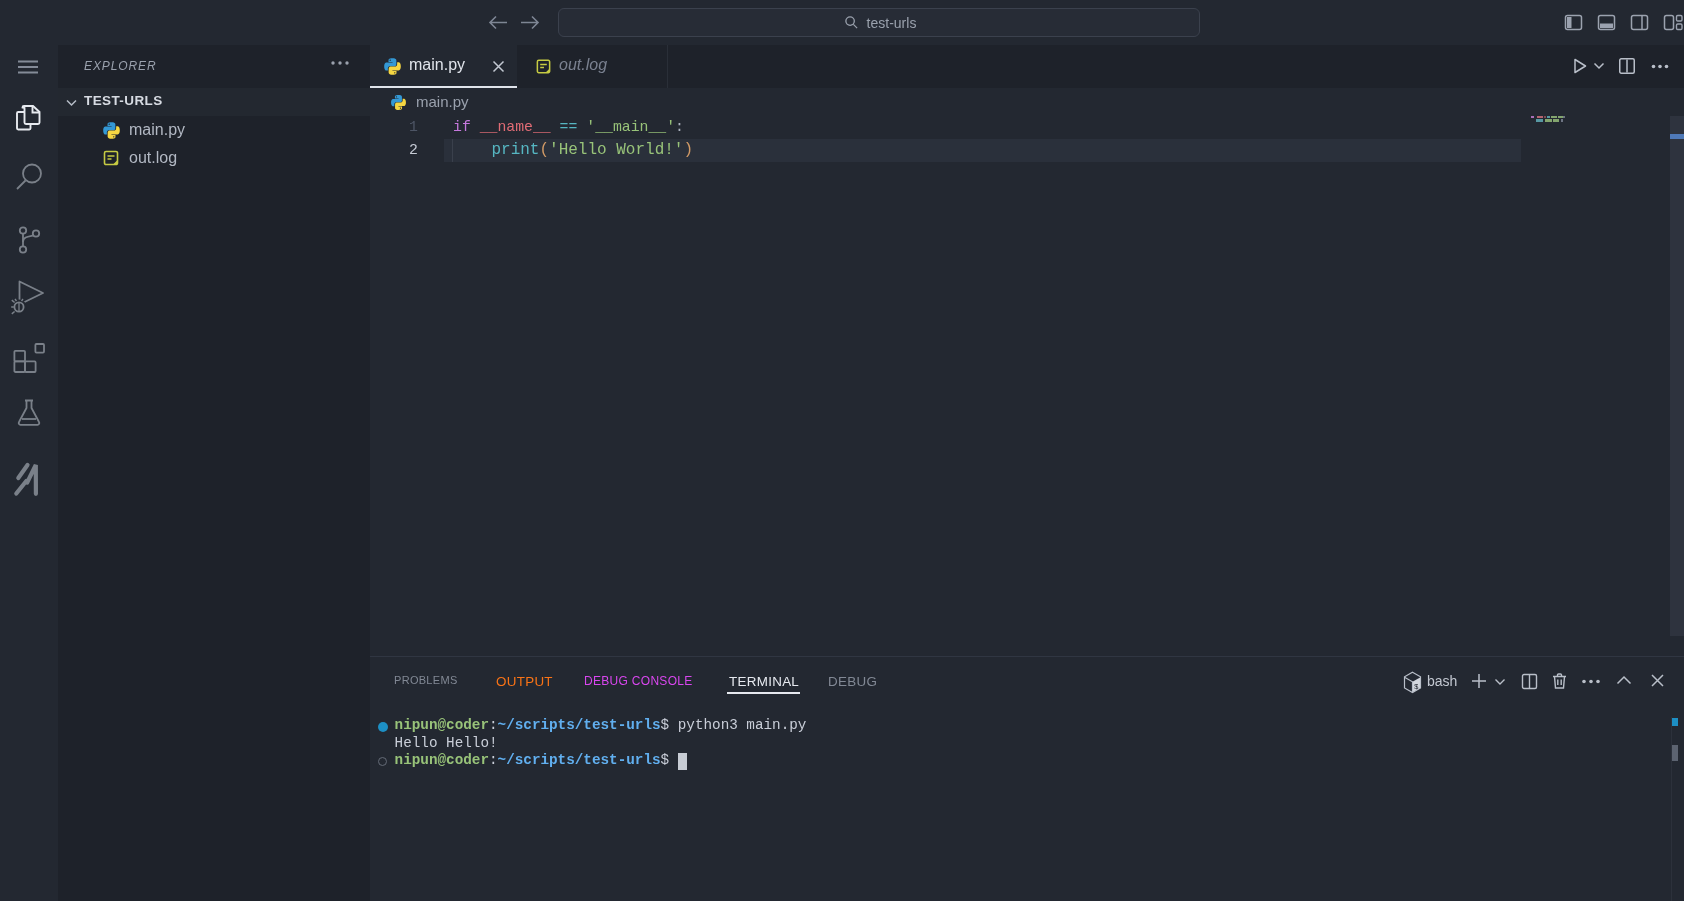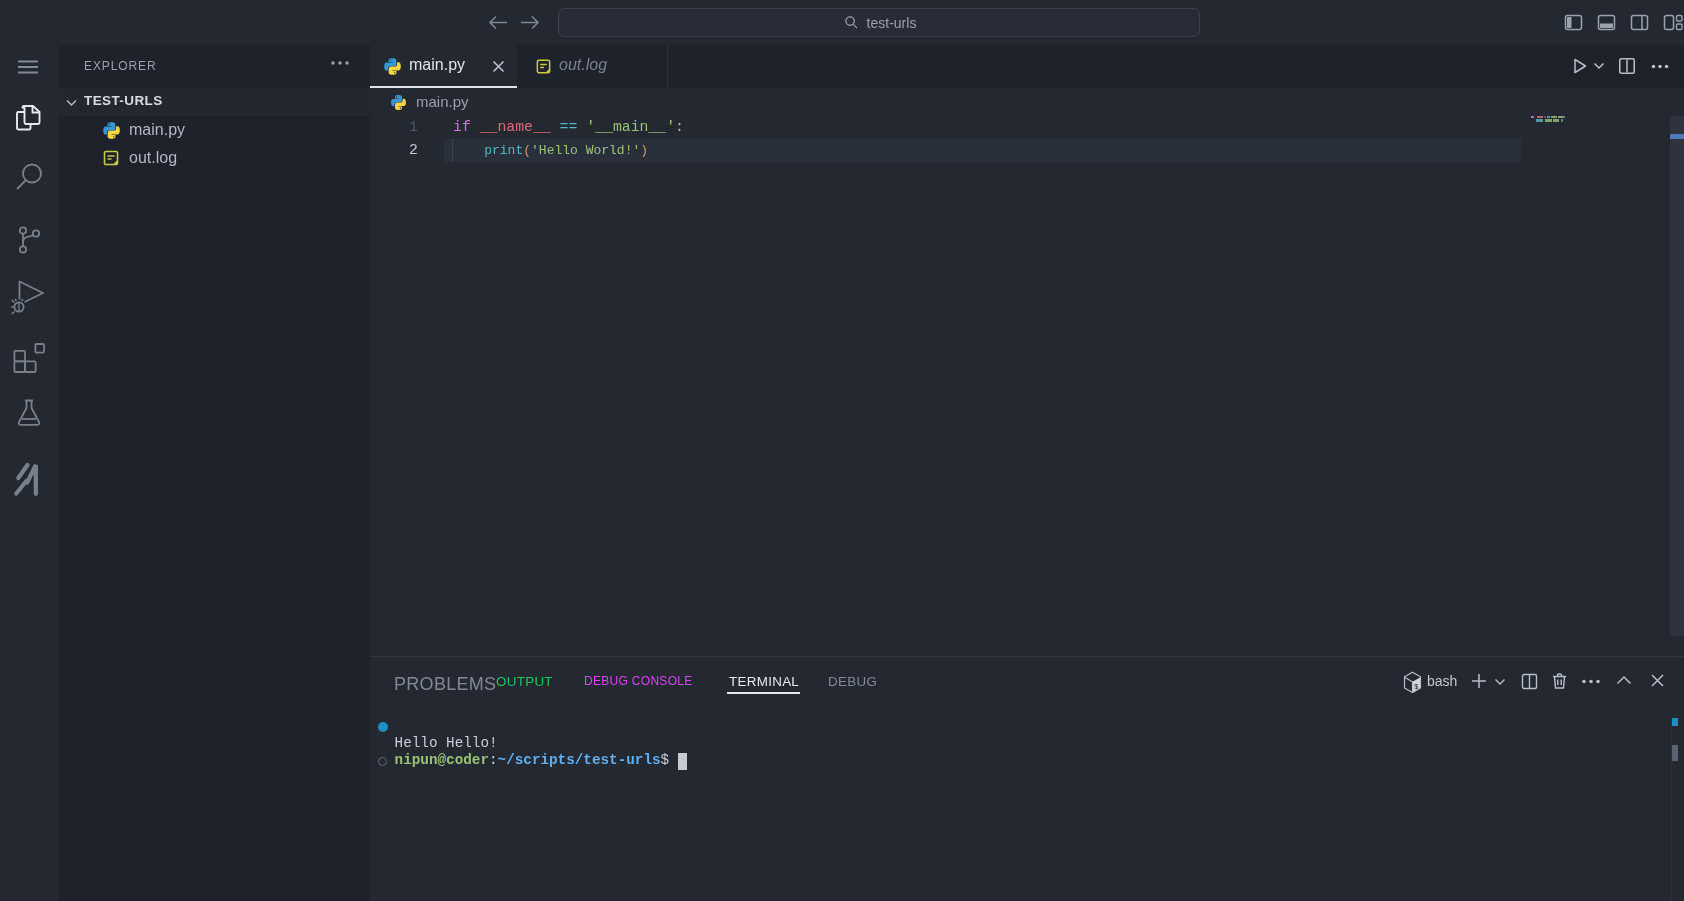--- a/index.html
+++ b/index.html
@@ -43,21 +43,21 @@
       <path d="M12 3 v13" stroke="#9ba2af" stroke-width="1.5"></path>
     </svg>
     <svg class="abs" style="left:1663px;top:13px" width="20" height="19" viewBox="0 0 20 19">
       <rect x="1.5" y="2.5" width="9" height="14" rx="2" fill="none" stroke="#9ba2af" stroke-width="1.5"></rect>
       <rect x="13.5" y="2.5" width="5.5" height="5.5" rx="1.2" fill="none" stroke="#9ba2af" stroke-width="1.4"></rect>
       <rect x="13.5" y="11" width="5.5" height="5.5" rx="1.2" fill="none" stroke="#9ba2af" stroke-width="1.4"></rect>
     </svg>
   </div>
 
   <div class="abs" id="sidebar" style="left:58px;top:45px;width:312px;height:856px;background:#1e222a;">
-    <div class="abs" style="left:26px;top:14px;color:#9aa1ad;font-size:12px;letter-spacing:.9px;">EXPLORER</div>
+    <div class="abs" style="left:26px;top:14px;color:#9aa1ad;font-size:12px;letter-spacing:.9px;font-style:italic;">EXPLORER</div>
     <svg class="abs" style="left:272px;top:15px" width="20" height="6" viewBox="0 0 20 6" fill="#9aa1ad">
       <circle cx="3" cy="3" r="1.7"></circle>
         <circle cx="10" cy="3" r="1.7"></circle>
         <circle cx="17" cy="3" r="1.7"></circle>
     </svg>
 
     <div class="abs" style="left:0;top:43px;width:312px;height:28px;background:#232830;">
       <svg class="abs" style="left:7px;top:8px" width="13" height="13" viewBox="0 0 13 13" fill="none" stroke="#b6bcc6" stroke-width="1.5">
         <path d="M2 4.5 L6.5 9 L11 4.5"></path>
       </svg>
@@ -122,41 +122,41 @@
 </svg></div>
     <div class="abs" style="left:46px;top:5px;color:#9aa1ad;font-size:15px;">main.py</div>
   </div>
 
   <div class="abs" id="editor" style="left:370px;top:116px;width:1314px;height:540px;background:#232831;">
     <div class="abs" style="left:74px;top:23px;width:1077px;height:23px;background:#2a303b;"></div>
     <div class="abs" style="left:82px;top:23px;width:1px;height:23px;background:#3a404c;"></div>
     <div class="abs mono" style="left:10px;top:0;width:38px;height:23px;line-height:23px;font-size:14.8px;color:#4d5565;text-align:right;">1</div>
     <div class="abs mono" style="left:10px;top:23px;width:38px;height:23px;line-height:23px;font-size:14.8px;color:#c6cbd5;text-align:right;">2</div>
     <div class="abs mono" style="left:83px;top:0;height:23px;line-height:23px;font-size:14.8px;"><span style="color:#c678dd">if</span><span style="color:#abb2bf"> </span><span style="color:#e06c75">__name__</span><span style="color:#abb2bf"> </span><span style="color:#56b6c2">==</span><span style="color:#abb2bf"> </span><span style="color:#98c379">'__main__'</span><span style="color:#abb2bf">:</span></div>
-    <div class="abs mono" style="left:83px;top:23px;height:23px;line-height:23px;font-size:13px;"><span> </span><span>   </span><span style="color:#56b6c2">print</span><span style="color:#d19a66">(</span><span style="color:#98c379">'Hello World!'</span><span style="color:#d19a66">)</span></div>
+    <div class="abs mono" style="left:83px;top:23px;height:23px;line-height:23px;font-size:16px;"><span> </span><span>   </span><span style="color:#56b6c2">print</span><span style="color:#d19a66">(</span><span style="color:#98c379">'Hello World!'</span><span style="color:#d19a66">)</span></div>
 
     <div class="abs" style="left:1160.5px;top:0px;height:2px;width:3px;background:#a86fb8;"></div>
     <div class="abs" style="left:1166.5px;top:0px;height:2px;width:6px;background:#b56570;"></div>
     <div class="abs" style="left:1173.5px;top:0px;height:2px;width:2.5px;background:#7e4a52;"></div>
     <div class="abs" style="left:1176.5px;top:0px;height:2px;width:3px;background:#5798a3;"></div>
     <div class="abs" style="left:1180.5px;top:0px;height:2px;width:6px;background:#83a56e;"></div>
     <div class="abs" style="left:1187.5px;top:0px;height:2px;width:5px;background:#83a56e;"></div>
     <div class="abs" style="left:1193px;top:0px;height:2px;width:2px;background:#6e7584;"></div>
     <div class="abs" style="left:1166px;top:3px;height:2.5px;width:7px;background:#5798a3;"></div>
     <div class="abs" style="left:1175px;top:3px;height:2.5px;width:6.5px;background:#83a56e;"></div>
     <div class="abs" style="left:1182.5px;top:3px;height:2.5px;width:6px;background:#83a56e;"></div>
     <div class="abs" style="left:1190.5px;top:3px;height:2.5px;width:2.5px;background:#6e7584;"></div>
 
     <div class="abs" style="left:1300px;top:0;width:14px;height:520px;background:#2e333e;"></div>
     <div class="abs" style="left:1300px;top:18px;width:14px;height:4.5px;background:#4f79b8;"></div>
   </div>
 
   <div class="abs" id="panel" style="left:370px;top:656px;width:1314px;height:245px;background:#232831;border-top:1px solid #303642;">
-    <div class="abs" style="left:24px;top:17px;color:#828995;font-size:18px;letter-spacing:.3px;">PROBLEMS</div>
-    <div class="abs" style="left:126px;top:17px;color:#22c55e;font-size:13.4px;letter-spacing:.3px;">OUTPUT</div>
+    <div class="abs" style="left:24px;top:17px;color:#828995;font-size:11px;letter-spacing:.3px;">PROBLEMS</div>
+    <div class="abs" style="left:126px;top:17px;color:#f97316;font-size:13.4px;letter-spacing:.3px;">OUTPUT</div>
     <div class="abs" style="left:214px;top:17px;color:#d946ef;font-size:12px;letter-spacing:.3px;">DEBUG CONSOLE</div>
     <div class="abs" style="left:359px;top:17px;color:#e6e9ef;font-size:13.4px;letter-spacing:.3px;">TERMINAL</div>
     <div class="abs" style="left:357px;top:35px;width:73px;height:2px;background:#e6e9ef;"></div>
     <div class="abs" style="left:458px;top:17px;color:#828995;font-size:13.4px;letter-spacing:.3px;">DEBUG</div>
 
     <svg class="abs" style="left:1033px;top:14px" width="19" height="23" viewBox="0 0 19 23" fill="none" stroke="#b9bfc9" stroke-width="1.2">
       <path d="M9.5 10.8 L17.5 6.2 V17 L9.5 21.6 Z" fill="#d3d7de" stroke="none"></path>
       <path d="M9.5 1.2 L17.5 5.8 V17 L9.5 21.6 L1.5 17 V5.8 Z"></path>
       <path d="M9.5 21.6 V10.8 L1.5 6.2"></path>
       <text x="11" y="17.5" font-size="7.5" fill="#232831" font-family="Liberation Mono, monospace" stroke="none">$</text>
@@ -181,20 +181,21 @@
         <circle cx="10" cy="2.5" r="1.8"></circle>
         <circle cx="17" cy="2.5" r="1.8"></circle>
     </svg>
     <svg class="abs" style="left:1246px;top:18px" width="16" height="10" viewBox="0 0 16 10" fill="none" stroke="#b9bfc9" stroke-width="1.5">
       <path d="M1.5 8.5 L8 2 L14.5 8.5"></path>
     </svg>
     <svg class="abs" style="left:1280px;top:16px" width="15" height="15" viewBox="0 0 15 15" fill="none" stroke="#b9bfc9" stroke-width="1.5">
       <path d="M2 2 L13 13 M13 2 L2 13"></path>
     </svg>
 
+    <div class="abs mono" style="left:24.6px;top:60.4px;height:17.3px;line-height:17.3px;font-size:14.3px;"><span style="color:#98c379;font-weight:bold">nipun@coder</span><span style="color:#c9ced8">:</span><span style="color:#61afef;font-weight:bold">~/scripts/test-urls</span><span style="color:#c9ced8">$ python3 main.py</span></div>
     <div class="abs mono" style="left:24.6px;top:77.7px;height:17.3px;line-height:17.3px;font-size:14.3px;color:#c9ced8;">Hello Hello!</div>
     <div class="abs mono" style="left:24.6px;top:95px;height:17.3px;line-height:17.3px;font-size:14.3px;"><span style="color:#98c379;font-weight:bold">nipun@coder</span><span style="color:#c9ced8">:</span><span style="color:#61afef;font-weight:bold">~/scripts/test-urls</span><span style="color:#c9ced8">$ </span></div>
     <div class="abs" style="left:308px;top:95.5px;width:9px;height:17px;background:#c7ccd4;"></div>
 
     <div class="abs" style="left:7.5px;top:64.5px;width:10px;height:10px;border-radius:50%;background:#1d8fc4;"></div>
     <div class="abs" style="left:8px;top:99.5px;width:9px;height:9px;border-radius:50%;border:1.5px solid #646b77;"></div>
 
     <div class="abs" style="left:1301px;top:60px;width:1px;height:185px;background:#2c313b;"></div>
     <div class="abs" style="left:1302px;top:61px;width:6px;height:7.5px;background:#1d8fc4;"></div>
     <div class="abs" style="left:1302px;top:88px;width:6px;height:16px;background:#5c6370;"></div>

